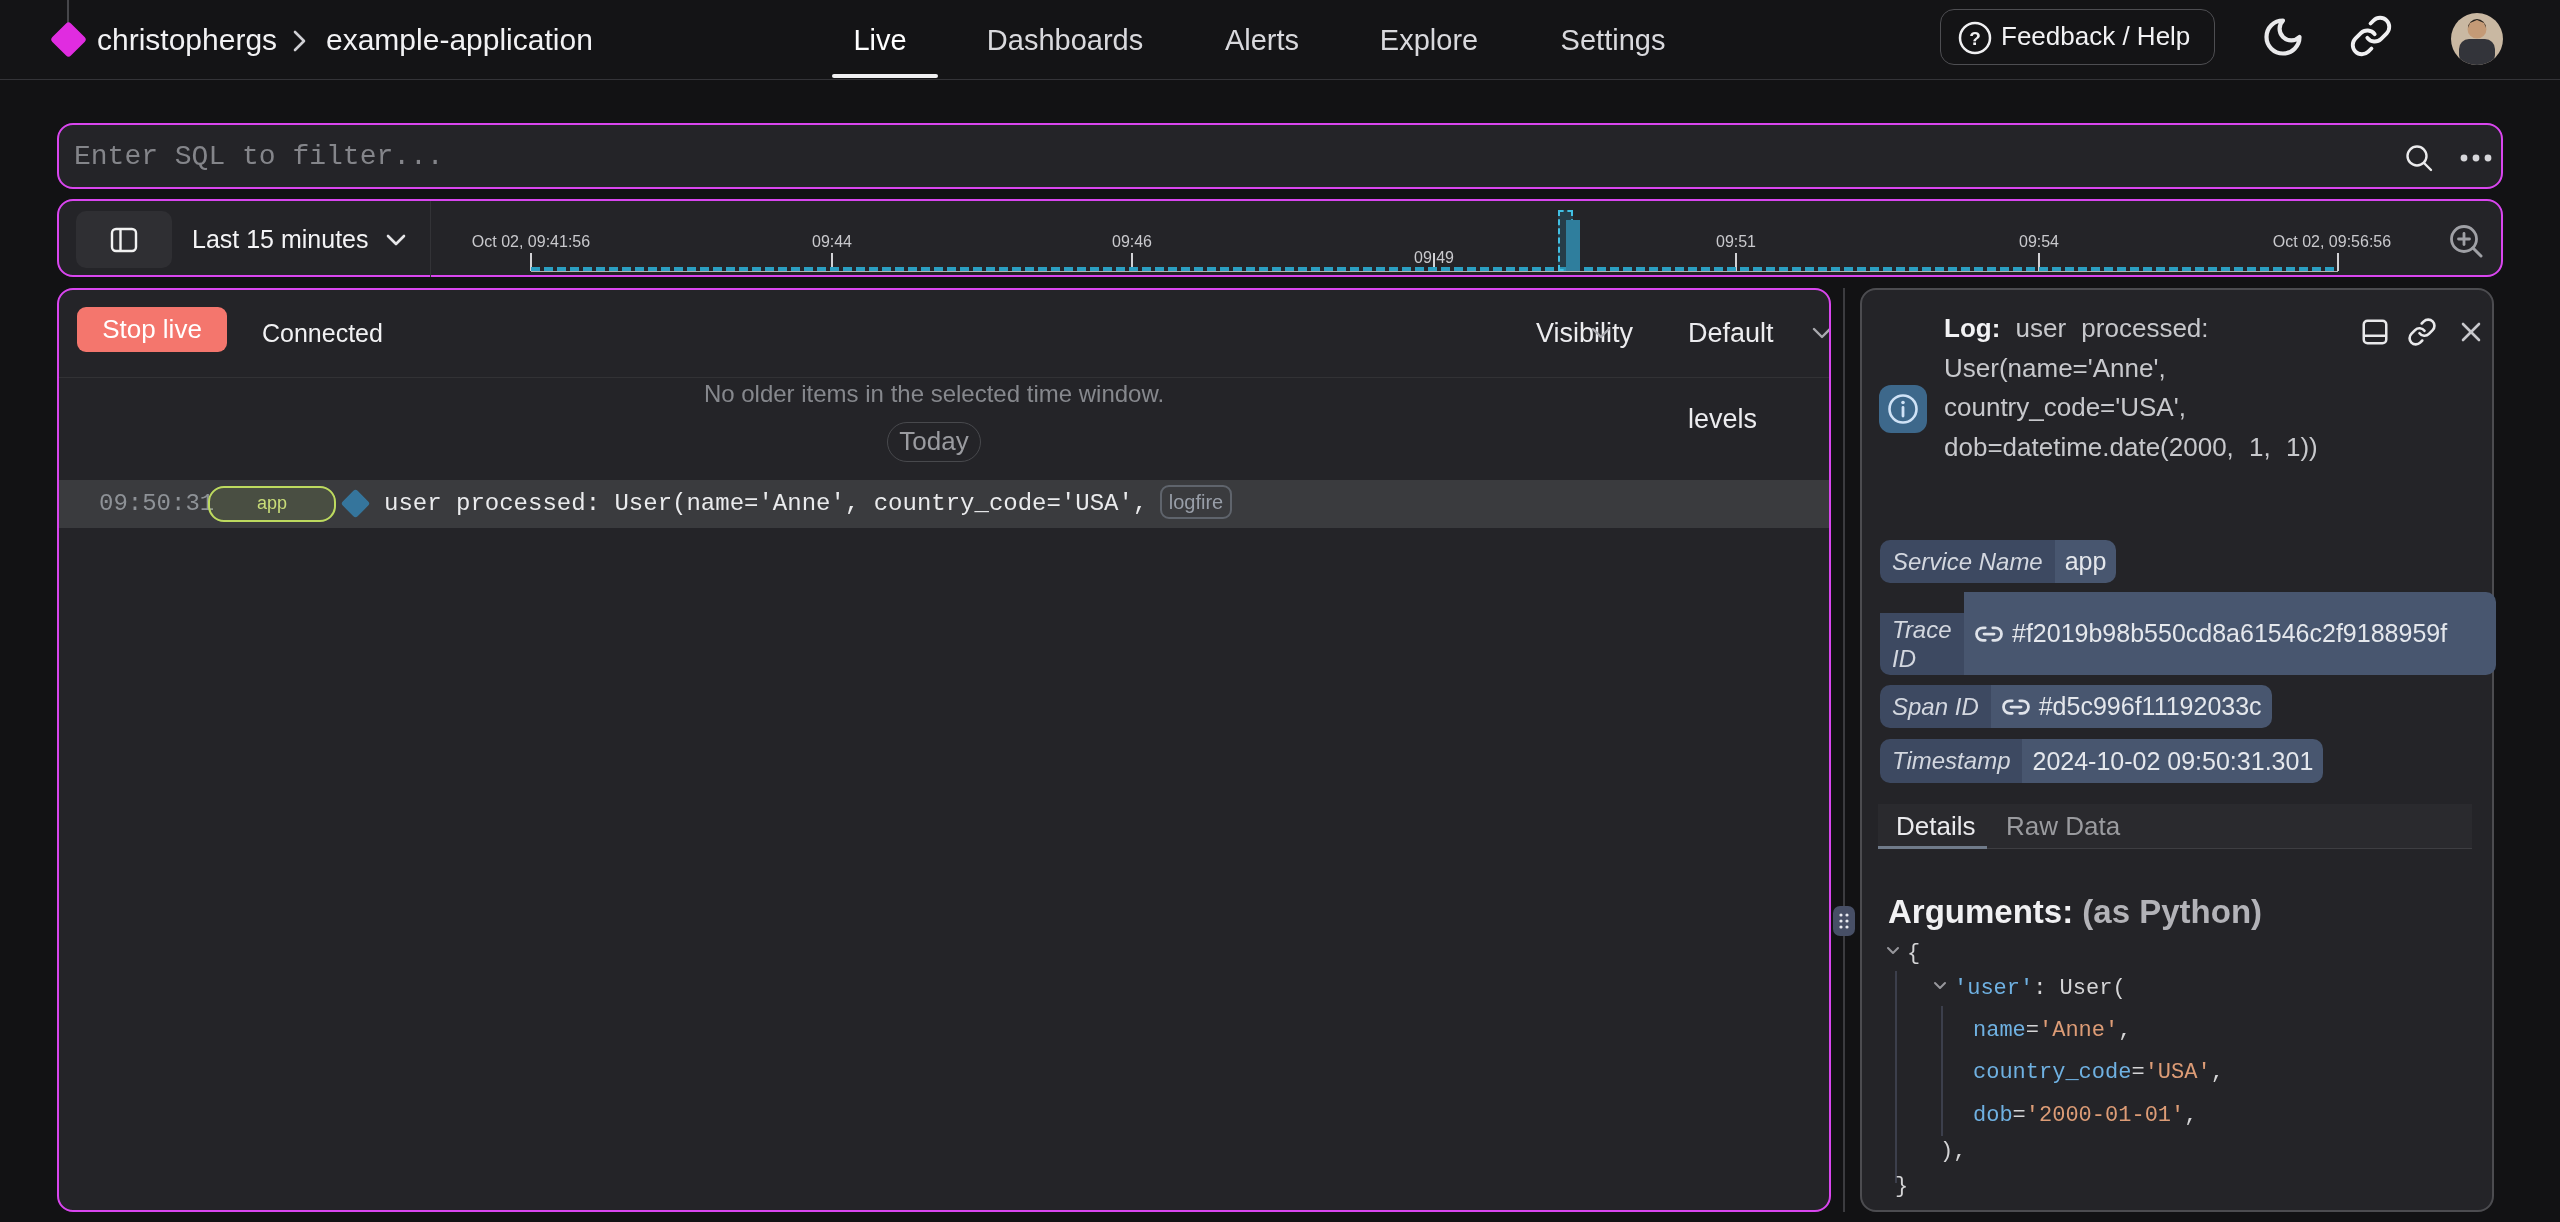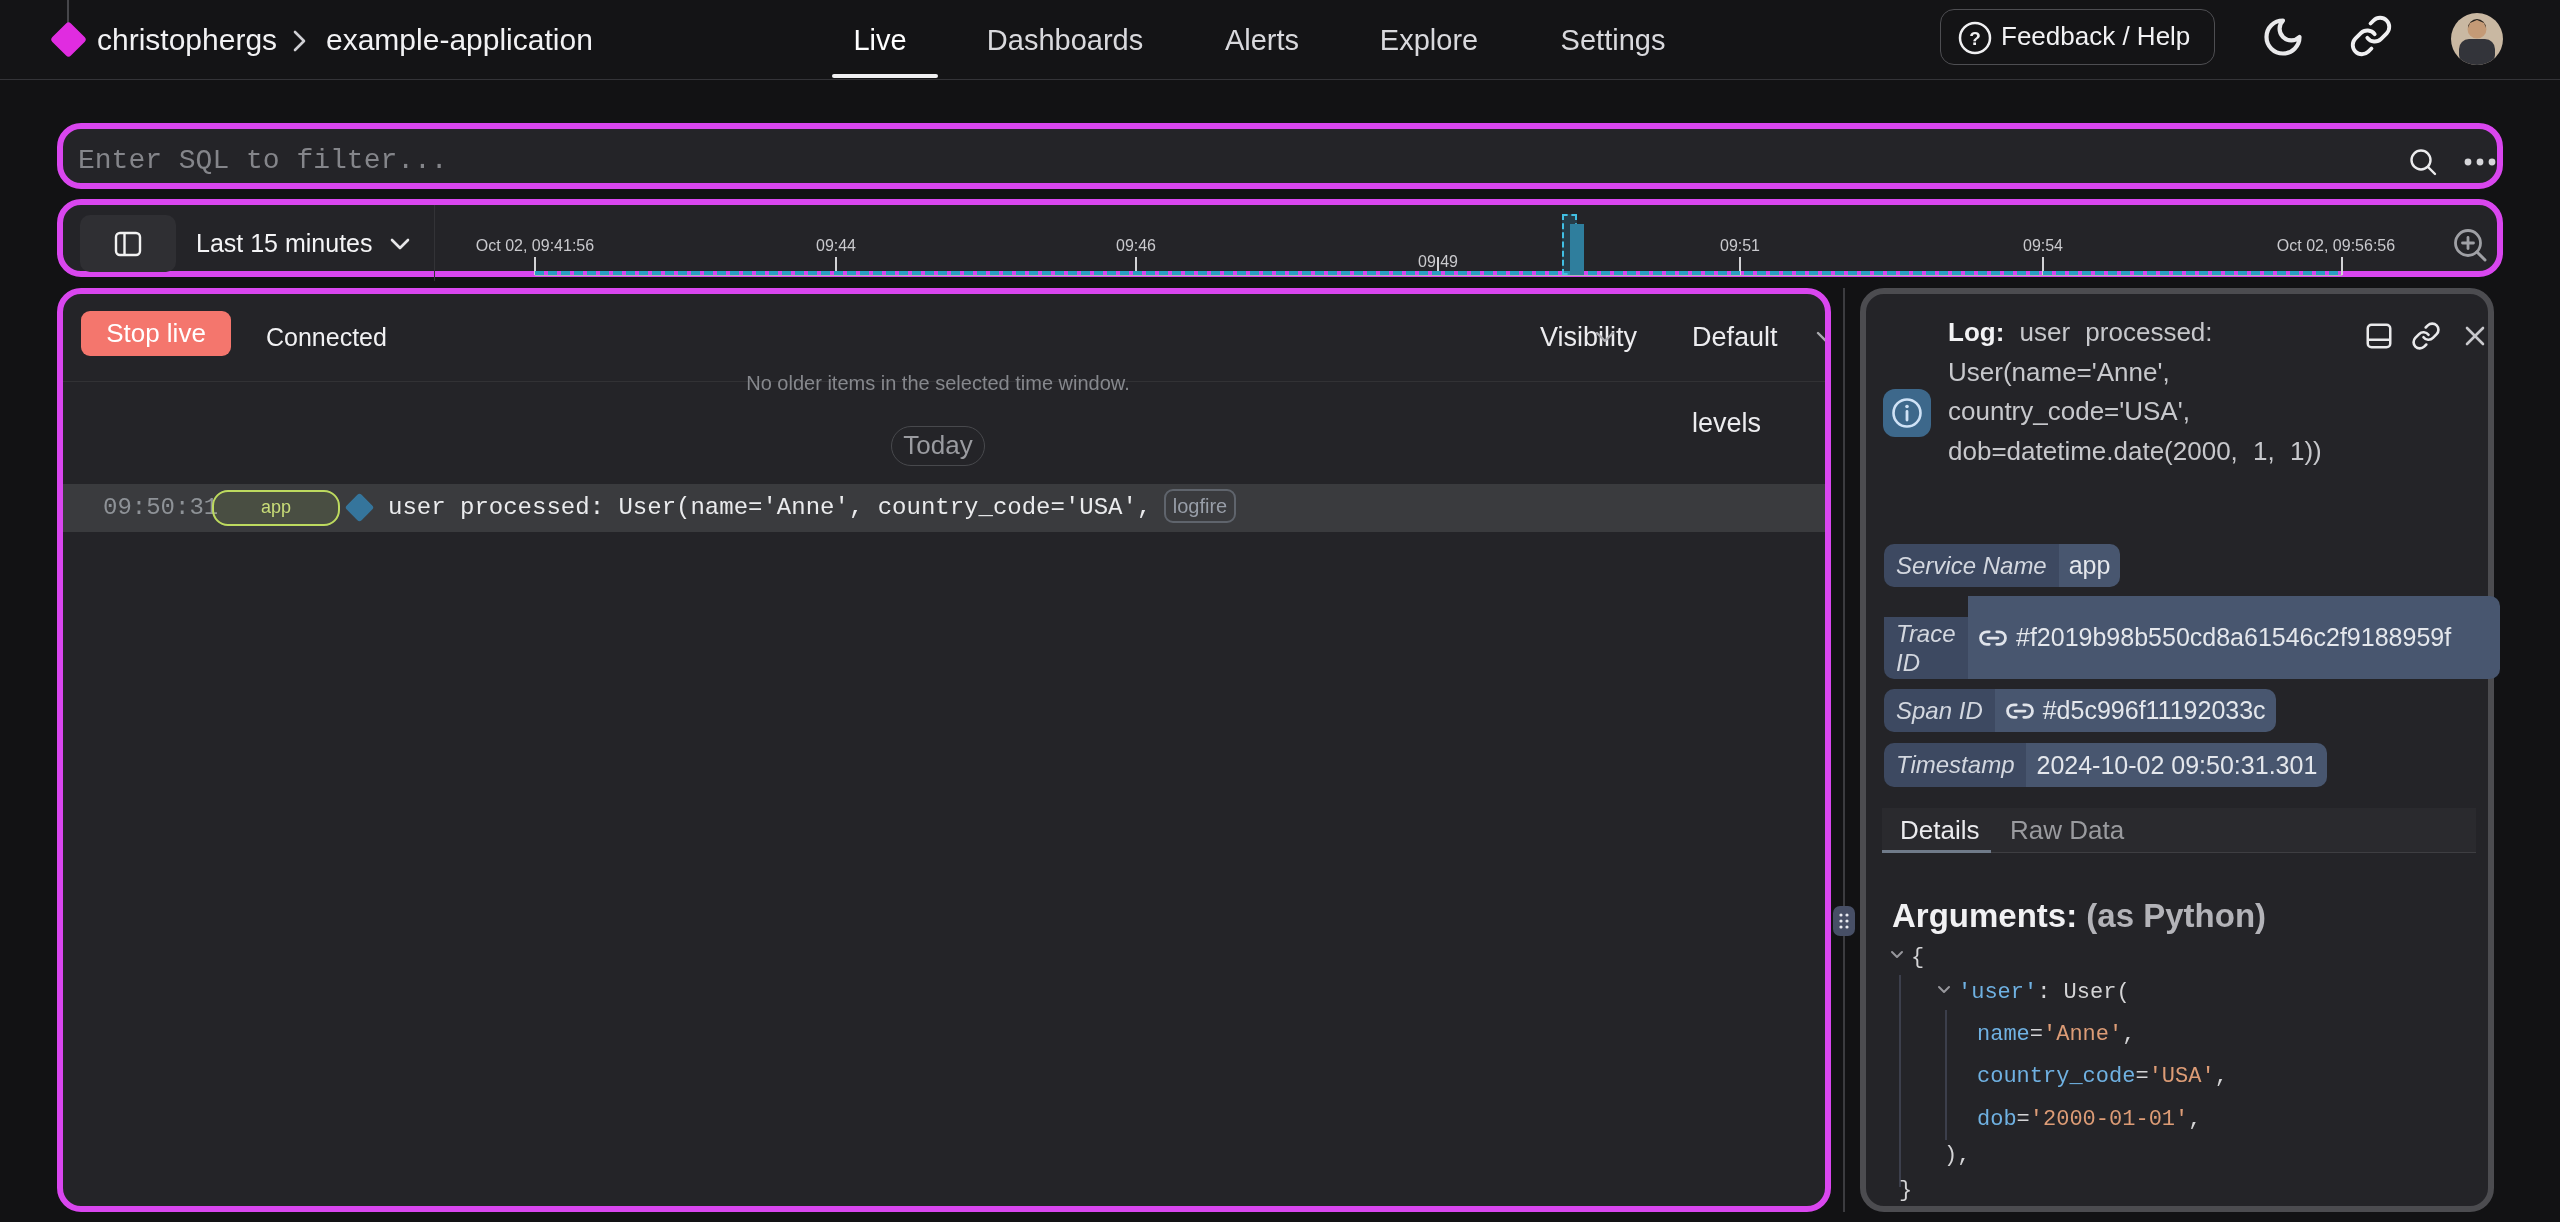--- a/index.html
+++ b/index.html
@@ -12,41 +12,41 @@
 #topbar { position:absolute; left:0; top:0; width:2560px; height:80px; background:#141416; border-bottom:1px solid #343438; }
 #logo-line { position:absolute; left:67px; top:0; width:2px; height:26px; background:#46464a; }
 #logo-diamond { position:absolute; left:58.5px; top:29.5px; width:19px; height:19px; background:#e02ce0; transform:rotate(45deg) scale(1.38); border-radius:2.5px; }
 .crumb { position:absolute; top:0; height:80px; line-height:80px; font-size:30px; color:#f2f2f4; }
 .navitem { position:absolute; top:0; height:80px; line-height:80px; font-size:29px; color:#d9d9dd; transform:translateX(-50%); white-space:nowrap; }
 #nav-underline { position:absolute; left:832px; bottom:1px; width:106px; height:4px; background:#f0f0f2; border-radius:2px; }
 #fb-btn { position:absolute; left:1940px; top:9px; width:275px; height:56px; border:1.5px solid #4e4e52; border-radius:14px; }
 #fb-btn .txt { position:absolute; left:60px; top:0; height:53px; line-height:53px; font-size:26px; color:#f2f2f4; white-space:nowrap; }
 
 
-.panel { position:absolute; background:#242428; border:6px solid #d946ef; border-radius:24px;padding-left:35px; }
+.panel { position:absolute; background:#242428; border:2px solid #d946ef; border-radius:16px;padding-left:35px; }
 #sqlbox { left:57px; top:123px; width:2446px; height:66px; }
 #sql-ph { position:absolute; left:15px; top:0; height:64px; line-height:64px; font-size:28px; color:#84858a; }
 #timebox { left:57px; top:199px; width:2446px; height:78px; }
 #tb-btn { position:absolute; left:17px; top:10px; width:96px; height:57px; background:#2f2f33; border-radius:10px; }
 #tb-label { position:absolute; left:133px; top:0; height:77px; line-height:77px; font-size:25px; color:#f4f4f6; }
 #tb-divider { position:absolute; left:371px; top:0; width:1px; height:76px; background:#333337; }
 .tick-label { position:absolute; top:29px; height:24px; line-height:24px; font-size:16px; color:#c9c9cd; transform:translateX(-50%); white-space:nowrap; }
 .tick-mark { position:absolute; top:52px; width:2px; height:18px; background:#d2d2d5; }
 #axis-line { position:absolute; left:472px; top:69.5px; width:1807px; height:1.5px; background:#b2b2b5; }
 #axis-dash { position:absolute; left:472px; top:66px; width:1807px; height:3.5px; background:repeating-linear-gradient(90deg,#2a9fc2 0px,#2a9fc2 9px,transparent 9px,transparent 13px); }
 #bar-dashed { position:absolute; left:1499px; top:9px; width:15px; height:61px; border:2px dashed #41bfe3; background:rgba(42,120,152,0.30); }
 #bar-solid { position:absolute; left:1507px; top:19px; width:14px; height:51px; background:#2f7e9d; }
 
 
 #mainpanel { left:57px; top:288px; width:1774px; height:924px; overflow:hidden; }
 #mp-header { position:absolute; left:0; top:0; width:100%; height:88px; border-bottom:1px solid #323235; }
 #stop-btn { position:absolute; left:18px; top:17px; width:150px; height:45px; background:#f4766d; border-radius:9px; text-align:center; line-height:45px; font-size:26px; color:#ffffff; }
 #connected { position:absolute; left:203px; top:0; height:88px; line-height:86px; font-size:25px; color:#f1f1f3; }
 .hdr-dd { position:absolute; top:0; height:88px; line-height:86px; font-size:27px; color:#ececef;margin-left:48px; }
-#empty-msg { position:absolute; left:875px; top:78px; transform:translateX(-50%); font-size:20px; color:#86888d; white-space:nowrap; }
+#empty-msg { position:absolute; left:875px; top:90px; transform:translateX(-50%); font-size:24px; color:#86888d; white-space:nowrap; }
 #today-pill { position:absolute; left:875px; top:132px; transform:translateX(-50%); width:94px; height:40px; border:1.5px solid #48494d; border-radius:20px; text-align:center; line-height:37px; font-size:26px; color:#9a9ba0; }
 #logrow { position:absolute; left:0; top:190px; width:100%; height:48px; background:#3a3b3e; }
 #lr-time { position:absolute; left:17px; top:0; height:48px; line-height:48px; font-size:24px; color:#8e9297;margin-left:23px; }
 #lr-app { position:absolute; left:149px; top:6px; width:128px; height:36px; border:2.5px solid #bdda5f; border-radius:16px; background:rgba(190,218,95,0.12); text-align:center; line-height:30px; font-size:18px; color:#c9dd78; }
 #lr-diamond { position:absolute; left:286px; top:13px; width:21px; height:21px; background:#35759c; transform:rotate(45deg); border-radius:3px; }
 #lr-msg { position:absolute; left:325px; top:0; height:48px; line-height:48px; font-size:24px; color:#eaebed; white-space:pre; }
 #lr-logfire { position:absolute; left:1101px; top:5px; width:72px; height:34px; border:2px solid #5f646c; border-radius:9px; text-align:center; line-height:30px; font-size:20px; color:#989ea8; }
 
 
 #split-line { position:absolute; left:1843px; top:288px; width:2px; height:924px; background:#3c3c40; }

